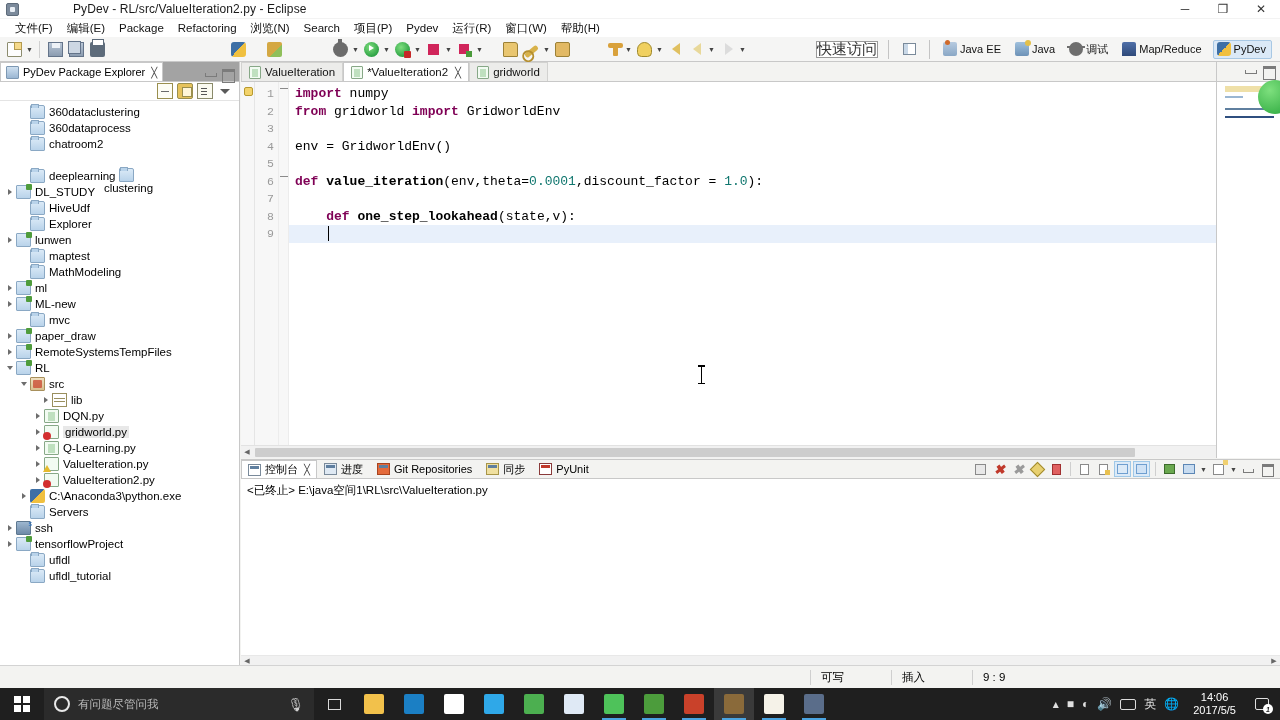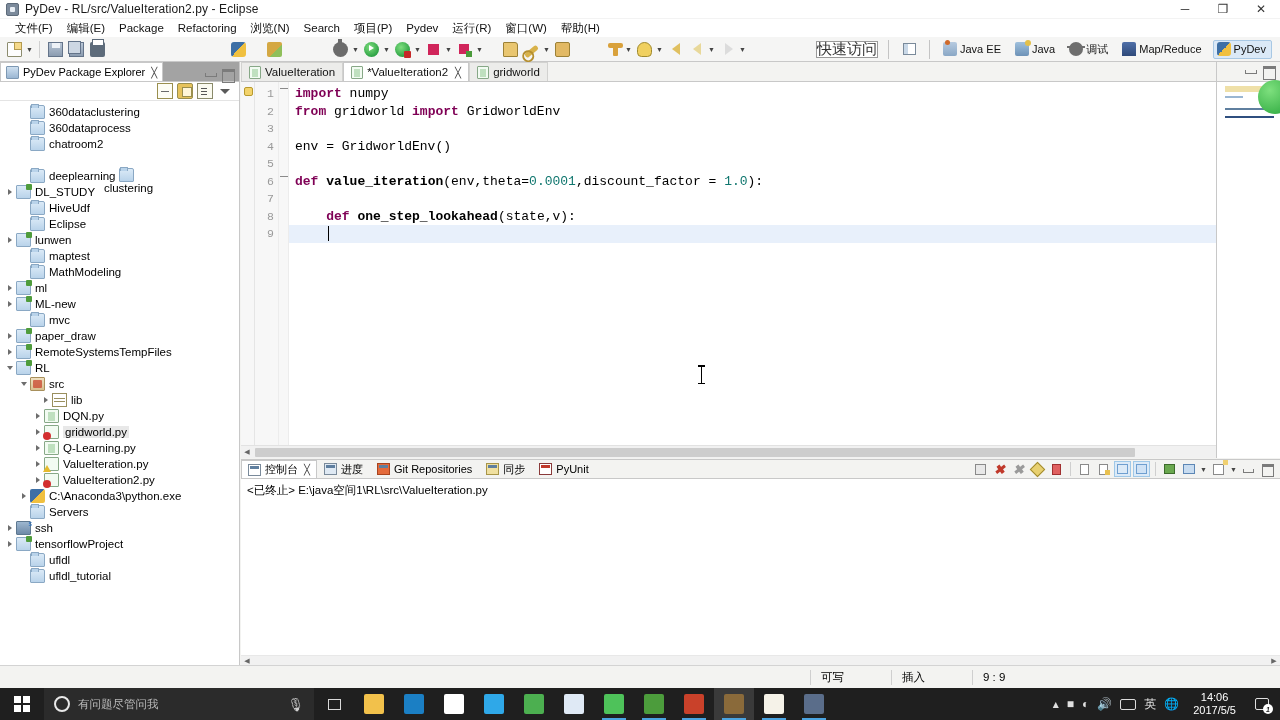--- a/index.html
+++ b/index.html
@@ -9,21 +9,21 @@
     font-size: 12px;
     background: #f0f0f0;
     color: #000;
     -webkit-font-smoothing: none;
   }
   .app { position:relative; width:1280px; height:720px; background:#fff; }
 
   
   .titlebar {
     height:19px; background:#ffffff; display:flex; align-items:center;
-    padding-left:6px; border-bottom:1px solid #f3f3f3;
+    padding-left:6px; border-bottom:1px solid #f3f3f3;gap:48px;
   }
   .tb-icon {
     width:13px; height:13px; margin-right:6px; flex:0 0 auto;
     background:#7b8a9b; border:1px solid #5d6b7a; border-radius:2px;
     position:relative;
   }
   .tb-icon:after{
     content:""; position:absolute; left:3px; top:3px; width:5px; height:5px;
     background:#e8eef5; border-radius:1px;
   }
@@ -500,21 +500,21 @@
             <span class="tlabel">DL_STUDY</span>
           </div>
           <div class="trow" style="padding-left: 18px;">
             <span class="twist"></span>
             <span class="tico ti-folder"></span>
             <span class="tlabel">HiveUdf</span>
           </div>
           <div class="trow" style="padding-left: 18px;">
             <span class="twist"></span>
             <span class="tico ti-folder"></span>
-            <span class="tlabel">Eclipse</span>
+            <span class="tlabel">Explorer</span>
           </div>
           <div class="trow" style="padding-left: 4px;">
             <span class="twist collapsed"></span>
             <span class="tico ti-prjfolder"></span>
             <span class="tlabel">lunwen</span>
           </div>
           <div class="trow" style="padding-left: 18px;">
             <span class="twist"></span>
             <span class="tico ti-folder"></span>
             <span class="tlabel">maptest</span>

